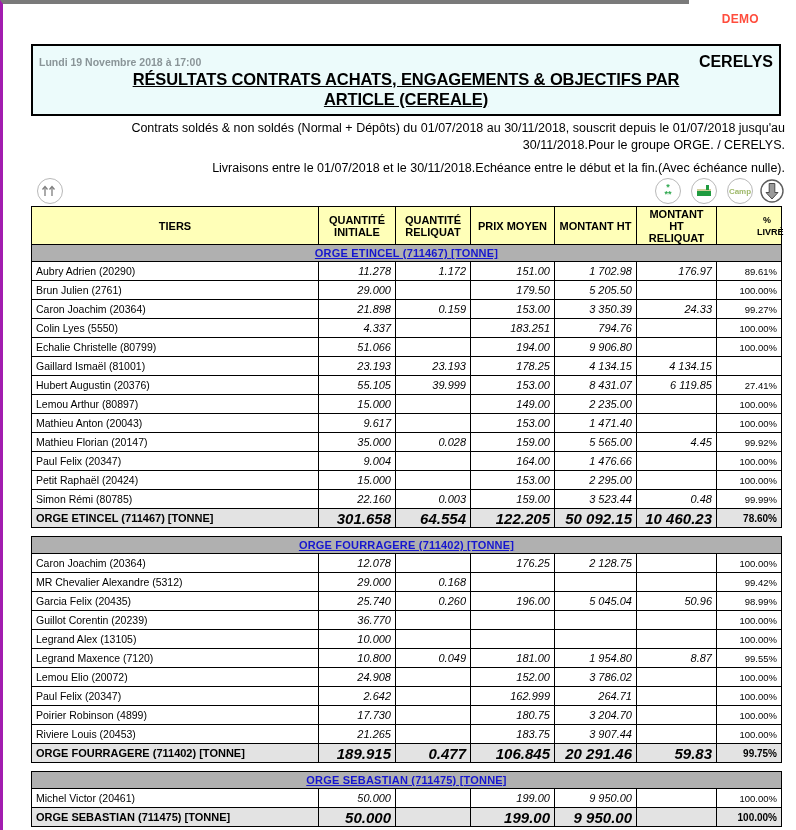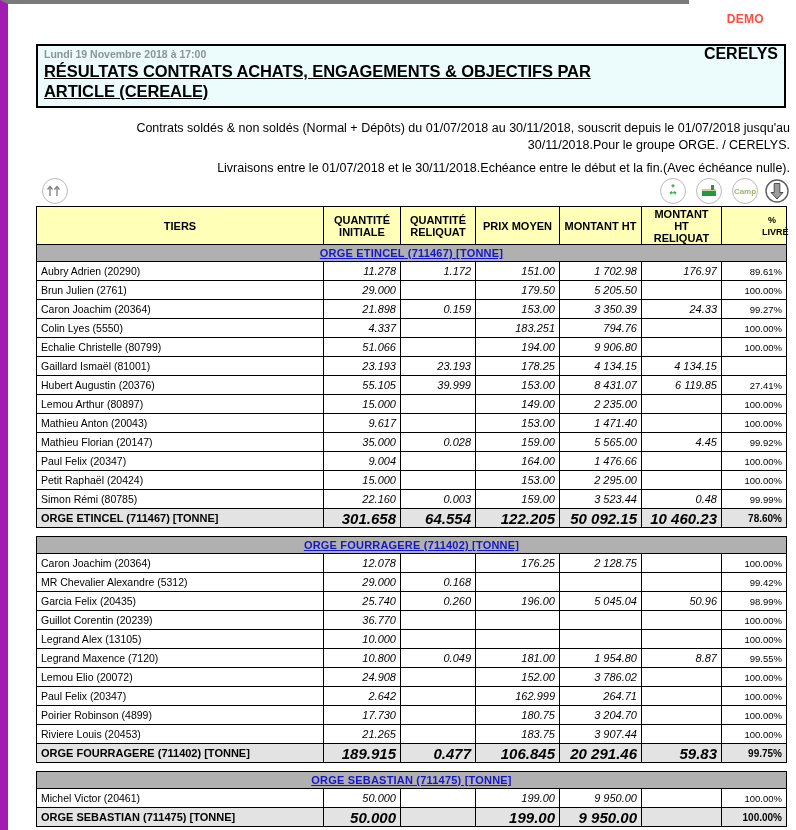--- a/index.html
+++ b/index.html
@@ -14,21 +14,21 @@
     overflow: hidden;
   }
   
   .viewport {
     position: absolute;
     left: 0; top: 0;
     width: 689px;
     height: 830px;
     background: #ffffff;
     box-sizing: border-box;
-    border-left: 8px solid #a21caf;
+    border-left: 3px solid #a21caf;
     border-top: 4px solid #7a7a7a;
   }
   .page {
     position: absolute;
     left: 7px;
     top: 4px;
     width: 782px;
     height: 822px;
     background: #ffffff;
     box-sizing: border-box;
@@ -46,40 +46,41 @@
 
   
   .title-box {
     position: absolute;
     left: 21px;
     top: 36px;
     width: 750px;
     box-sizing: border-box;
     background: #ecfbfb;
     border: 2px solid #000000;
-    padding: 2px 6px 5px 6px;
+    padding: 10px 6px 5px 6px;
   }
   .title-row {
     display: flex;
     justify-content: space-between;
     align-items: flex-start;
     line-height: 12px;
   }
   .report-date {
     font-size: 10.5px;
     font-weight: bold;
     color: #8a9598;
     letter-spacing: 0px;
   }
   .company {
     font-size: 16px;
     font-weight: bold;
     color: #000000;
   }
   .main-title {
+    text-align: center;
     font-size: 16.5px;
     font-weight: bold;
     color: #000;
     line-height: 20px;
     margin-top: 1px;
     letter-spacing: -0.1px;
   }
   .main-title span { text-decoration: underline; }
 
   

